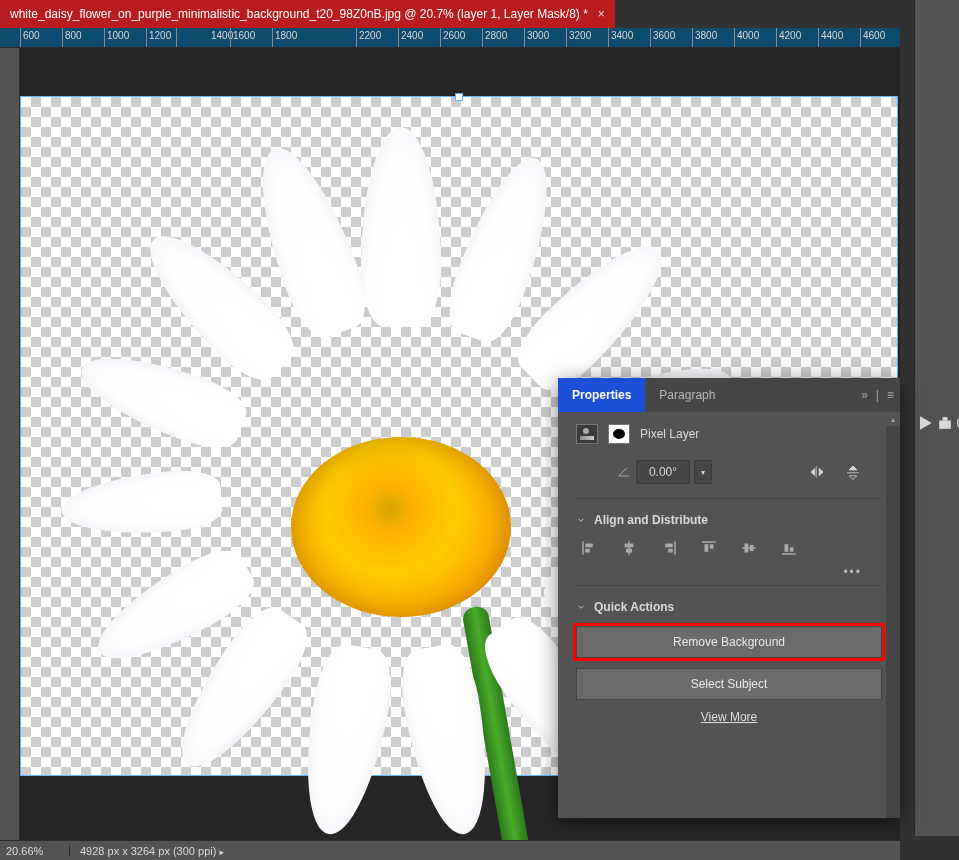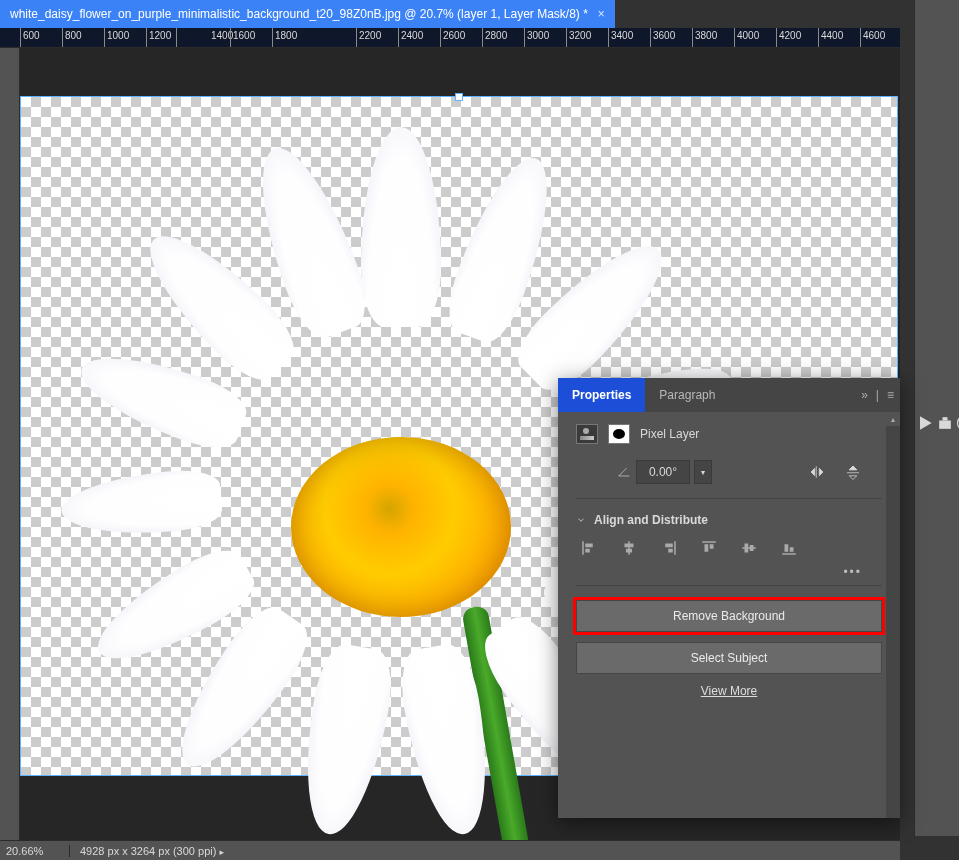--- a/index.html
+++ b/index.html
@@ -1,20 +1,20 @@
 <!DOCTYPE html>
 <html><head>
 <meta charset="utf-8">
 <style>
 html,body{margin:0;padding:0;width:959px;height:860px;background:#323232;font-family:"Segoe UI",Tahoma,sans-serif;font-size:12px;color:#d9d9d9;overflow:hidden}
 *{box-sizing:border-box}
 .tab-bar{height:28px;background:#323232;display:flex;align-items:stretch}
-.doc-tab{background:#3b82f6;color:#fff;display:flex;align-items:center;padding:0 10px;font-size:12px}
+.doc-tab{background:#b91c1c;color:#fff;display:flex;align-items:center;padding:0 10px;font-size:12px}
 .doc-tab .x{margin-left:10px;opacity:.8}
-.ruler-h{position:absolute;left:0;top:28px;width:900px;height:20px;background:#0f172a;border-bottom:1px solid #2b2b2b;overflow:hidden}
+.ruler-h{position:absolute;left:0;top:28px;width:900px;height:20px;background:#0c4a6e;border-bottom:1px solid #2b2b2b;overflow:hidden}
 .ruler-h .ticks{position:relative;height:100%}
 .ruler-h .tick{position:absolute;top:0;height:100%;border-left:1px solid #8a8a8a;font-size:10px;color:#d9d9d9;padding-left:2px;padding-top:2px}
 .ruler-v{position:absolute;left:0;top:48px;width:20px;height:792px;background:#535353;border-right:1px solid #2b2b2b}
 .canvas-wrap{position:absolute;left:20px;top:48px;width:880px;height:792px;background:#262626;overflow:hidden}
 .canvas{position:absolute;left:0;top:48px;width:878px;height:680px;background-image:linear-gradient(45deg,#ccc 25%,transparent 25%,transparent 75%,#ccc 75%),linear-gradient(45deg,#ccc 25%,#fff 25%,#fff 75%,#ccc 75%);background-size:20px 20px;background-position:0 0,10px 10px;border:1px solid #5fb4ff}
 .handle{position:absolute;width:8px;height:8px;background:#fff;border:1px solid #5fb4ff}
 .handle.t{left:50%;top:-4px;transform:translateX(-50%)}
 .handle.b{left:50%;bottom:-4px;transform:translateX(-50%)}
 .flower{position:absolute;left:60px;top:90px;width:640px;height:580px}
 .petal{position:absolute;background:radial-gradient(ellipse at 50% 100%,#fff 0%,#fefeff 60%,#e8e5f0 100%);border-radius:50% 50% 30% 30%/70% 70% 30% 30%;transform-origin:50% 100%}
@@ -289,20 +289,26 @@
           </svg>
         <svg class="ai" viewBox="0 0 24 24" fill="#aaa">
             <rect x="3" y="19" width="18" height="2"></rect>
             <rect x="6" y="7" width="5" height="10"></rect>
             <rect x="13" y="11" width="5" height="6"></rect>
           </svg>
       </div>
       <div class="dots">•••</div>
     </div>
     <div class="section" style="border-top:1px solid #454545">
+      <div class="section-head">
+        <svg class="chev" viewBox="0 0 24 24" stroke="#d9d9d9" fill="none" stroke-width="2">
+            <path d="M6 9l6 6 6-6"></path>
+          </svg>
+        <span>Quick Actions</span>
+      </div>
       <div class="qa-btn highlighted">Remove Background</div>
       <div class="qa-btn">Select Subject</div>
       <div class="view-more">View More</div>
     </div>
   </div>
 </div>
 
 <div class="status-bar">
   <div class="zoom">20.66%</div>
   <div class="info"><span>4928 px x 3264 px (300 ppi)</span> <span style="font-size:9px">▸</span></div>

